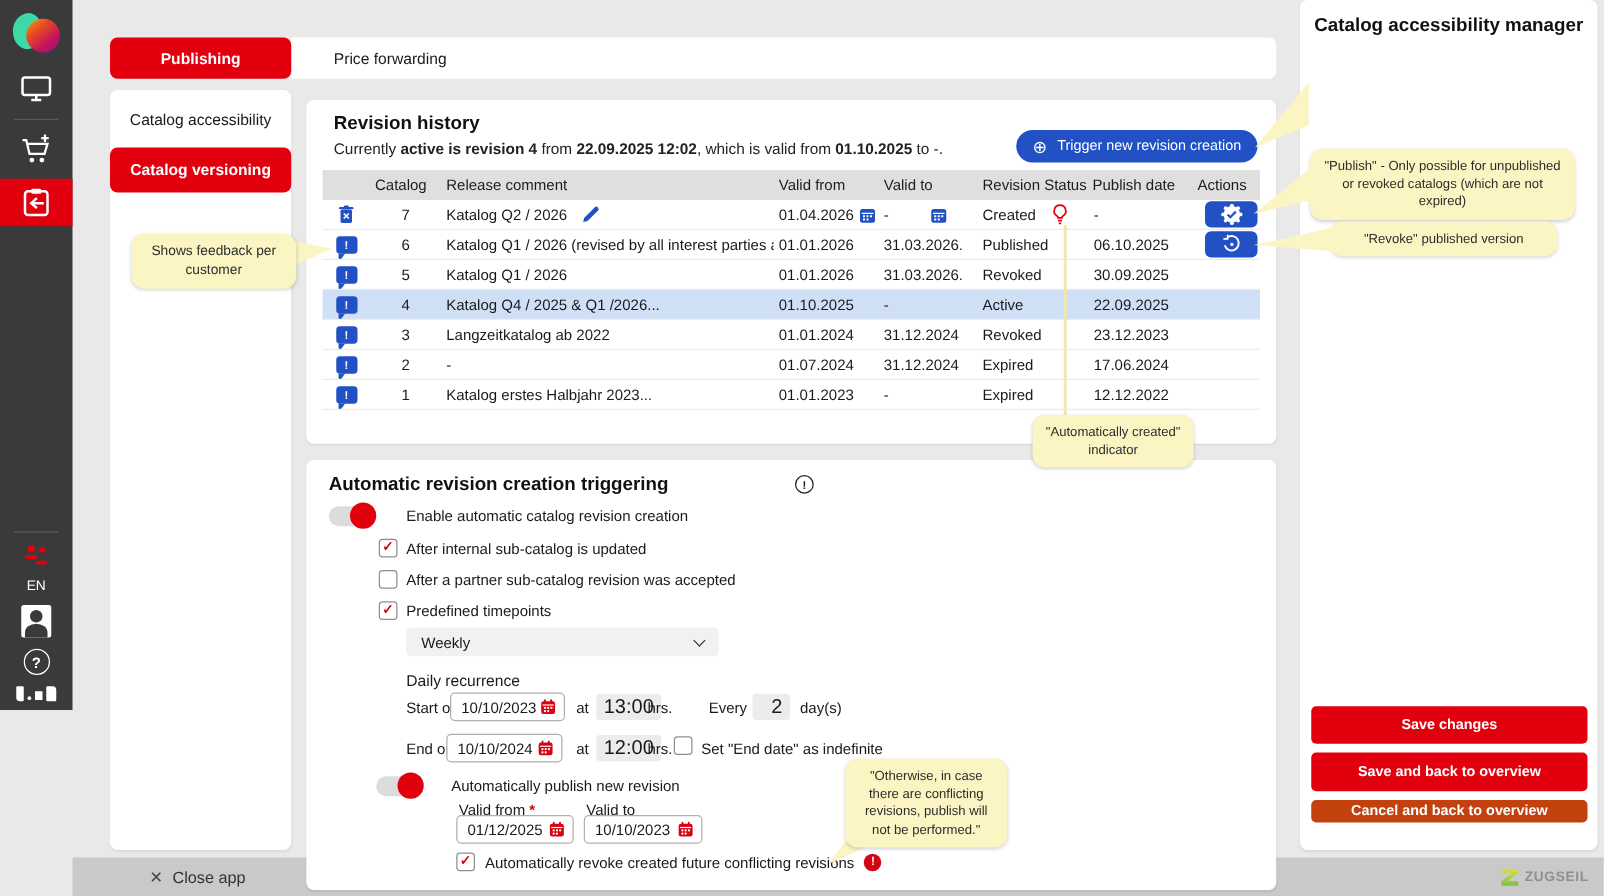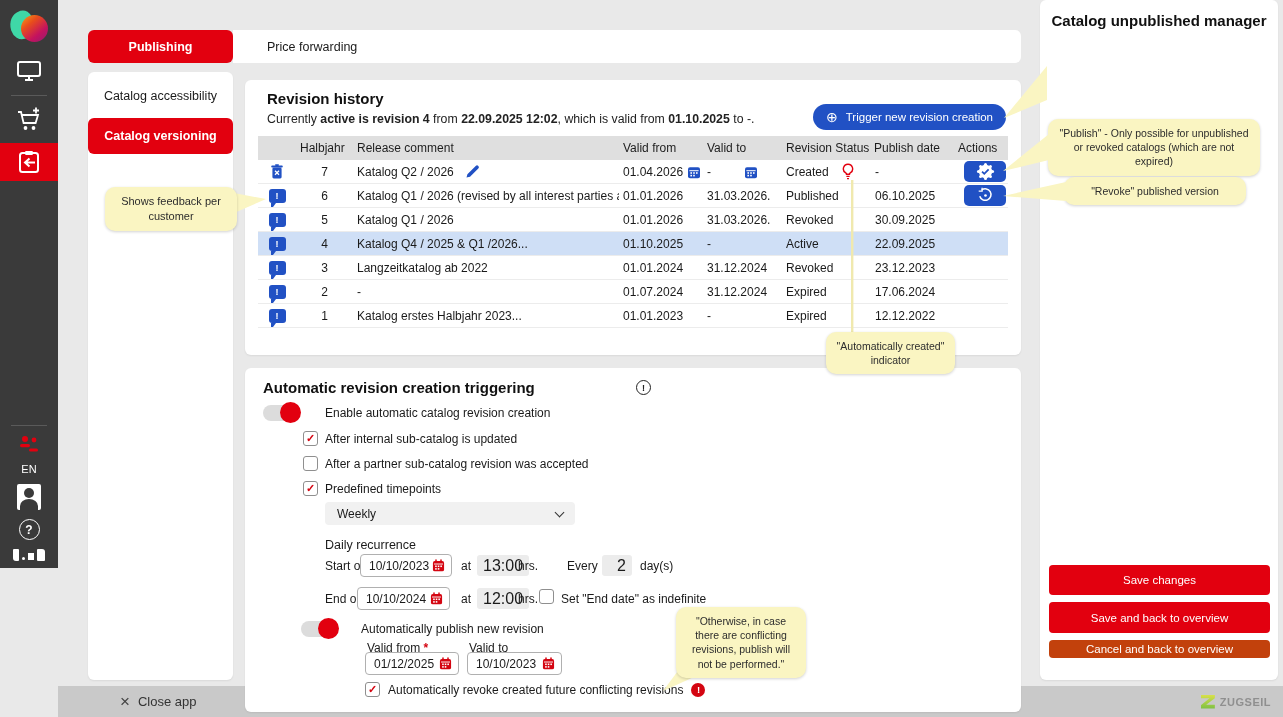--- a/index.html
+++ b/index.html
@@ -112,21 +112,21 @@
   .req{color:#d40511;font-weight:bold}
   .burst{width:14px;height:14px;background:#d40511;border-radius:50%;color:#fff;font-size:9.5px;font-weight:bold;
          display:flex;align-items:center;justify-content:center;flex:none}
   #revoke-row{position:absolute;left:120px;top:314px;display:flex;align-items:center;gap:8px}
   #revoke-row .cb{position:static}
 
   
   #panel-right{left:1040px;top:0;width:238px;height:680px;z-index:2;border-radius:6px}
   #rp-title{position:absolute;left:0;top:12px;width:100%;text-align:center;font-size:15px;font-weight:bold;color:#111}
   .rp-btn{position:absolute;left:9px;width:221px;border:none;border-radius:4px;color:#fff;
-          font-size:11.5px;font-weight:normal;display:flex;align-items:center;justify-content:center;
+          font-size:11.5px;font-weight:bold;display:flex;align-items:center;justify-content:center;
           font-family:"Liberation Sans",sans-serif}
   #btn-save{top:565px;height:30px;background:var(--red)}
   #btn-saveback{top:602px;height:31px;background:var(--red)}
   #btn-cancel{top:640px;height:18px;background:#c2410c}
 
   svg{display:block;flex:none}
 </style>
 </head>
 <body>
 
@@ -205,21 +205,21 @@
     <span>Currently </span><b>active is revision 4</b><span> from </span><b>22.09.2025 12:02</b><span>, which is valid from </span><b>01.10.2025</b><span> to -.</span>
   </div>
   <button id="trigger-btn">
     <span class="plus">⊕</span>
     <span>Trigger new revision creation</span>
   </button>
 
   <div class="tbl">
     <div class="gr thead">
       <div class="th"></div>
-      <div class="th">Halbjahr</div>
+      <div class="th">Catalog</div>
       <div class="th">Release comment</div>
       <div class="th">Valid from</div>
       <div class="th">Valid to</div>
       <div class="th">Revision Status</div>
       <div class="th">Publish date</div>
       <div class="th">Actions</div>
     </div>
 
     <div class="gr trow">
       <div class="td center">
@@ -499,21 +499,21 @@
   <div id="revoke-row">
     <div class="cb">
         <span class="mark">✓</span>
       </div>
     <span>Automatically revoke created future conflicting revisions</span>
     <span class="burst">!</span>
   </div>
 </div>
 
 <div class="panel" id="panel-right">
-  <div id="rp-title">Catalog unpublished manager</div>
+  <div id="rp-title">Catalog accessibility manager</div>
   <div class="note" style="left:8px;top:119px;width:212px;font-size:10.5px">"Publish" - Only possible for unpublished or revoked catalogs (which are not expired)</div>
   <div class="note" style="left:24px;top:177px;width:182px;font-size:10.5px">"Revoke" published version</div>
   <button class="rp-btn" id="btn-save">Save changes</button>
   <button class="rp-btn" id="btn-saveback">Save and back to overview</button>
   <button class="rp-btn" id="btn-cancel">Cancel and back to overview</button>
 </div>
 
 <svg style="position:absolute;left:0;top:0;width:1283px;height:717px;z-index:20;pointer-events:none">
   <polygon points="234,193 234,213 266,199" fill="#faf5c2"></polygon>
   <rect x="851" y="180" width="2.4" height="153" fill="#f0e9ae"></rect>

